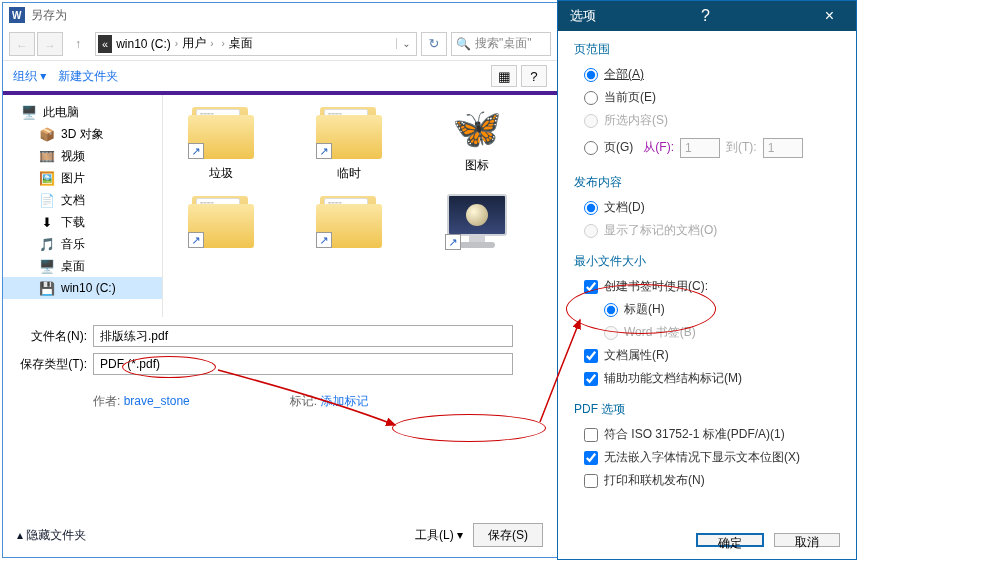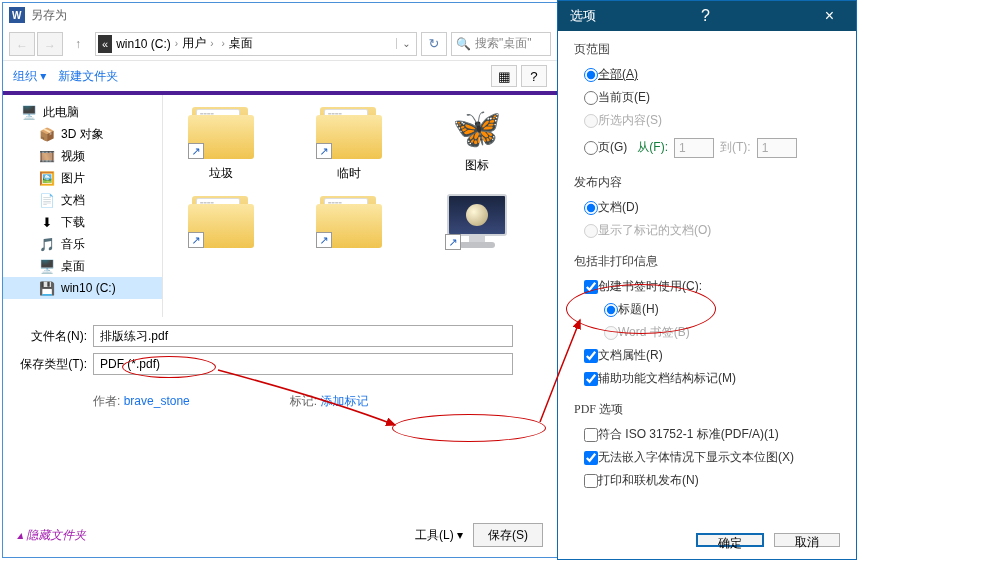--- a/index.html
+++ b/index.html
@@ -52,32 +52,32 @@
 .sd-row .sel { max-width: 420px; display: flex; align-items: center; }
 .sd-meta { display: flex; padding: 4px 20px 4px 90px; gap: 100px; font-size: 12px; color: #666; }
 .sd-meta .v { color: #1a73e8; }
 .sd-opts { display: flex; padding: 6px 20px 6px 30px; gap: 40px; font-size: 12px; align-items: flex-start; }
 .sd-opts .col { display: flex; flex-direction: column; gap: 4px; }
 .sd-opts .lbl { color: #444; }
 .sd-opts label { color: #1a73e8; display: flex; align-items: flex-start; gap: 4px; }
 .sd-opts .black { color: #333; }
 .opt-btn { border: 1px solid #aaa; background: #f4f4f4; padding: 3px 22px; font-size: 12px; }
 .sd-foot { position: absolute; bottom: 10px; left: 0; right: 0; display: flex; align-items: center; padding: 0 14px; font-size: 12px; }
-.sd-foot .hide { color: #a21caf; font-style: italic; }
+.sd-foot .hide { color: #0f172a; }
 .sd-foot .right { margin-left: auto; display: flex; gap: 10px; align-items: center; }
 .sd-foot .right select, .sd-foot .right button { height: 24px; border: 1px solid #aaa; background: #f4f4f4; font-size: 12px; padding: 0 14px; }
 
 
 .opt-dialog { position: absolute; left: 557px; top: 0; width: 300px; height: 560px; background: #fff; border: 1px solid #0f6ab4; }
 .od-title { height: 30px; background: #0c4a6e; color: #fff; display: flex; align-items: center; padding: 0 12px; font-size: 13px; }
 .od-title .sp { margin-left: auto; font-size: 16px; padding: 0 10px; }
 .od-body { padding: 10px 16px; font-size: 12px; }
 .od-group { margin-bottom: 14px; }
-.od-group .gt { color: #404040; margin-bottom: 8px; font-family: Liberation Serif, serif; }
-.od-group label { display: flex; align-items: center; margin-bottom: 6px; margin-left: 10px; color: #333; }
+.od-group .gt { color: #0369a1; margin-bottom: 8px; }
+.od-group label { display: flex; align-items: center; gap: 6px; margin-bottom: 6px; margin-left: 10px; color: #333; }
 .od-group label.dis { color: #aaa; }
 .od-group label.sub { margin-left: 30px; }
 .od-group input[type=radio], .od-group input[type=checkbox] { width: 14px; height: 14px; margin: 0; }
 .od-group .range { display: flex; align-items: center; gap: 6px; margin-left: 10px; }
 .od-group .range input[type=text] { width: 40px; height: 20px; border: 1px solid #aaa; padding: 0 4px; font-size: 12px; color: #aaa; }
 .od-group .range label { margin: 4px; }
 .od-foot { position: absolute; bottom: 12px; right: 16px; display: flex; gap: 10px; }
 .od-foot button { height: 14px; padding: 0 20px; border: 1px solid #aaa; background: #f4f4f4; font-size: 12px; }
 .od-foot button.pri { border: 2px solid #0f6ab4; }
 
@@ -267,39 +267,39 @@
         </label>
       <label class="dis">
           <input type="radio" disabled="" style="">
           <span>所选内容(S)</span>
         </label>
       <div class="range">
         <label style="margin-left:0;">
             <input type="radio" style="">
             <span>页(G)</span>
           </label>
-        <span style="color:#15803d;">从(F):</span>
+        <span style="color:#a21caf;">从(F):</span>
         <input type="text" disabled="" value="1" style="">
         <span style="color:#aaa;">到(T):</span>
         <input type="text" disabled="" value="1" style="">
       </div>
     </div>
     <div class="od-group">
       <div class="gt">发布内容</div>
       <label>
           <input type="radio" checked="" style="">
           <span>文档(D)</span>
         </label>
       <label class="dis">
           <input type="radio" disabled="" style="">
           <span>显示了标记的文档(O)</span>
         </label>
     </div>
     <div class="od-group">
-      <div class="gt">包括非打印信息</div>
+      <div class="gt">最小文件大小</div>
       <label>
           <input type="checkbox" checked="" style="">
           <span>创建书签时使用(C):</span>
         </label>
       <label class="sub">
           <input type="radio" checked="" style="">
           <span>标题(H)</span>
         </label>
       <label class="sub dis">
           <input type="radio" disabled="" style="">

